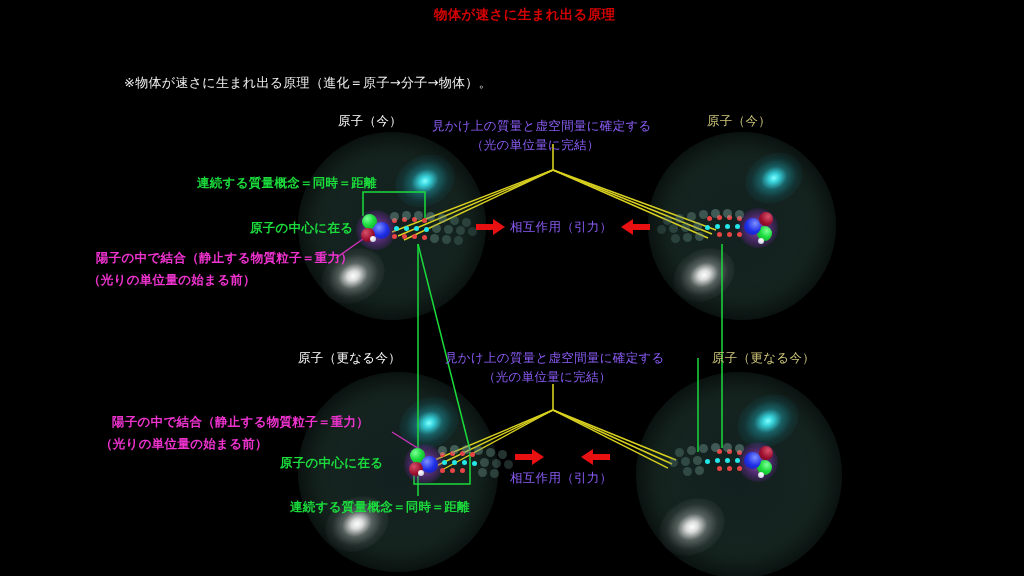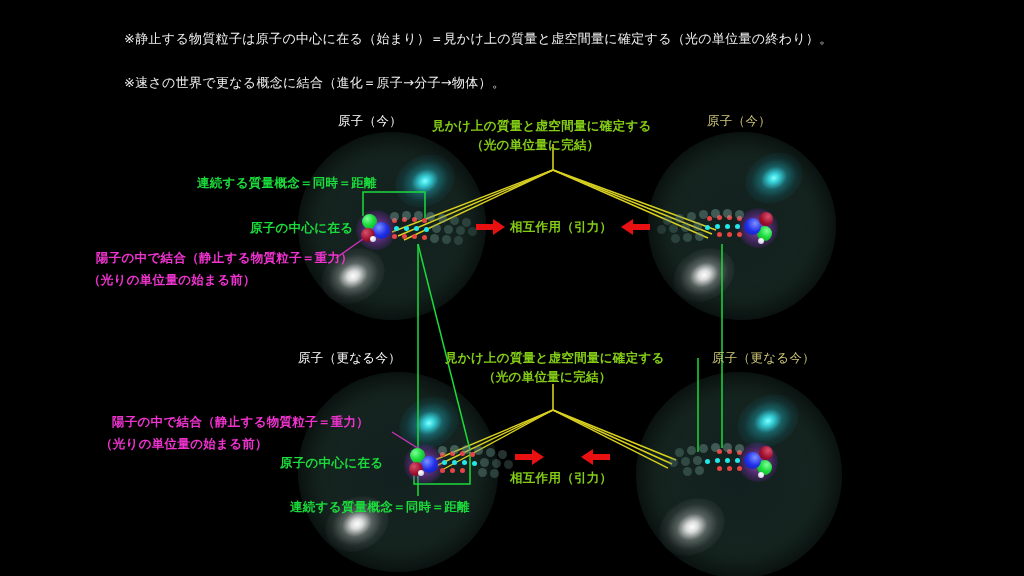--- a/index.html
+++ b/index.html
@@ -3,21 +3,21 @@
 <meta charset="utf-8">
 <style>
   html,body{margin:0;padding:0;background:#000;}
   #stage{position:relative;width:1024px;height:576px;background:#000;overflow:hidden;
          font-family:"DejaVu Sans","Liberation Sans",sans-serif;}
   .txt{position:absolute;white-space:nowrap;font-weight:700;letter-spacing:.3px;}
   .title{color:#d40000;font-size:13.5px;font-weight:700;}
   .hdr{color:#f2f2f2;font-size:13px;font-weight:400;}
   .white-lbl{color:#ffffff;font-size:12.5px;font-weight:400;}
   .khaki-lbl{color:#cfc878;font-size:12.5px;font-weight:400;}
-  .yellow-lbl{color:#84cc16;font-size:12.5px;font-weight:700;}
+  .yellow-lbl{color:#8b5cf6;font-size:12.5px;font-weight:400;}
   .green-lbl{color:#1bdb3c;font-size:12.5px;font-weight:700;}
   .magenta-lbl{color:#ef33cf;font-size:12.5px;font-weight:700;}
 
   
   .atom{position:absolute;border-radius:50%;
         background:
           radial-gradient(circle at 50% 50%, #12201f 0%, #15241f 55%, #101c1a 80%, #0a1211 97%, #000 100%);
   }
   .atom::after{content:"";position:absolute;inset:0;border-radius:50%;
         box-shadow:inset 0 0 22px 6px rgba(0,0,0,.55);}
@@ -260,23 +260,23 @@
   <svg class="arrow" style="left:620px;top:218px;width:30px;height:18px;" viewBox="0 0 30 18">
     <path d="M30 6 H13 V1 L1 9 L13 17 V12 H30 Z" fill="#e81010"></path>
   </svg>
   <svg class="arrow" style="left:515px;top:448px;width:30px;height:18px;" viewBox="0 0 30 18">
     <path d="M0 6 H17 V1 L29 9 L17 17 V12 H0 Z" fill="#e81010"></path>
   </svg>
   <svg class="arrow" style="left:580px;top:448px;width:30px;height:18px;" viewBox="0 0 30 18">
     <path d="M30 6 H13 V1 L1 9 L13 17 V12 H30 Z" fill="#e81010"></path>
   </svg>
 
-
-  <div class="txt hdr" style="left:124px;top:30px;">※静止する物質粒子は原子の中心に在る（始まり）＝見かけ上の質量と虚空間量に確定する（光の単位量の終わり）。</div>
-  <div class="txt hdr" style="left:124px;top:74px;">※速さの世界で更なる概念に結合（進化＝原子→分子→物体）。</div>
+  <div class="txt title" style="left:434px;top:6px;">物体が速さに生まれ出る原理</div>
+
+  <div class="txt hdr" style="left:124px;top:74px;">※物体が速さに生まれ出る原理（進化＝原子→分子→物体）。</div>
 
   <div class="txt white-lbl" style="left:338px;top:113px;">原子（今）</div>
   <div class="txt khaki-lbl" style="left:707px;top:113px;">原子（今）</div>
   <div class="txt yellow-lbl" style="left:432px;top:118px;">見かけ上の質量と虚空間量に確定する</div>
   <div class="txt yellow-lbl" style="left:471px;top:137px;">（光の単位量に完結）</div>
   <div class="txt green-lbl" style="left:197px;top:175px;">連続する質量概念＝同時＝距離</div>
   <div class="txt green-lbl" style="left:250px;top:220px;">原子の中心に在る</div>
   <div class="txt magenta-lbl" style="left:96px;top:250px;">陽子の中で結合（静止する物質粒子＝重力）</div>
   <div class="txt magenta-lbl" style="left:88px;top:272px;">（光りの単位量の始まる前）</div>
   <div class="txt yellow-lbl" style="left:510px;top:219px;">相互作用（引力）</div>

